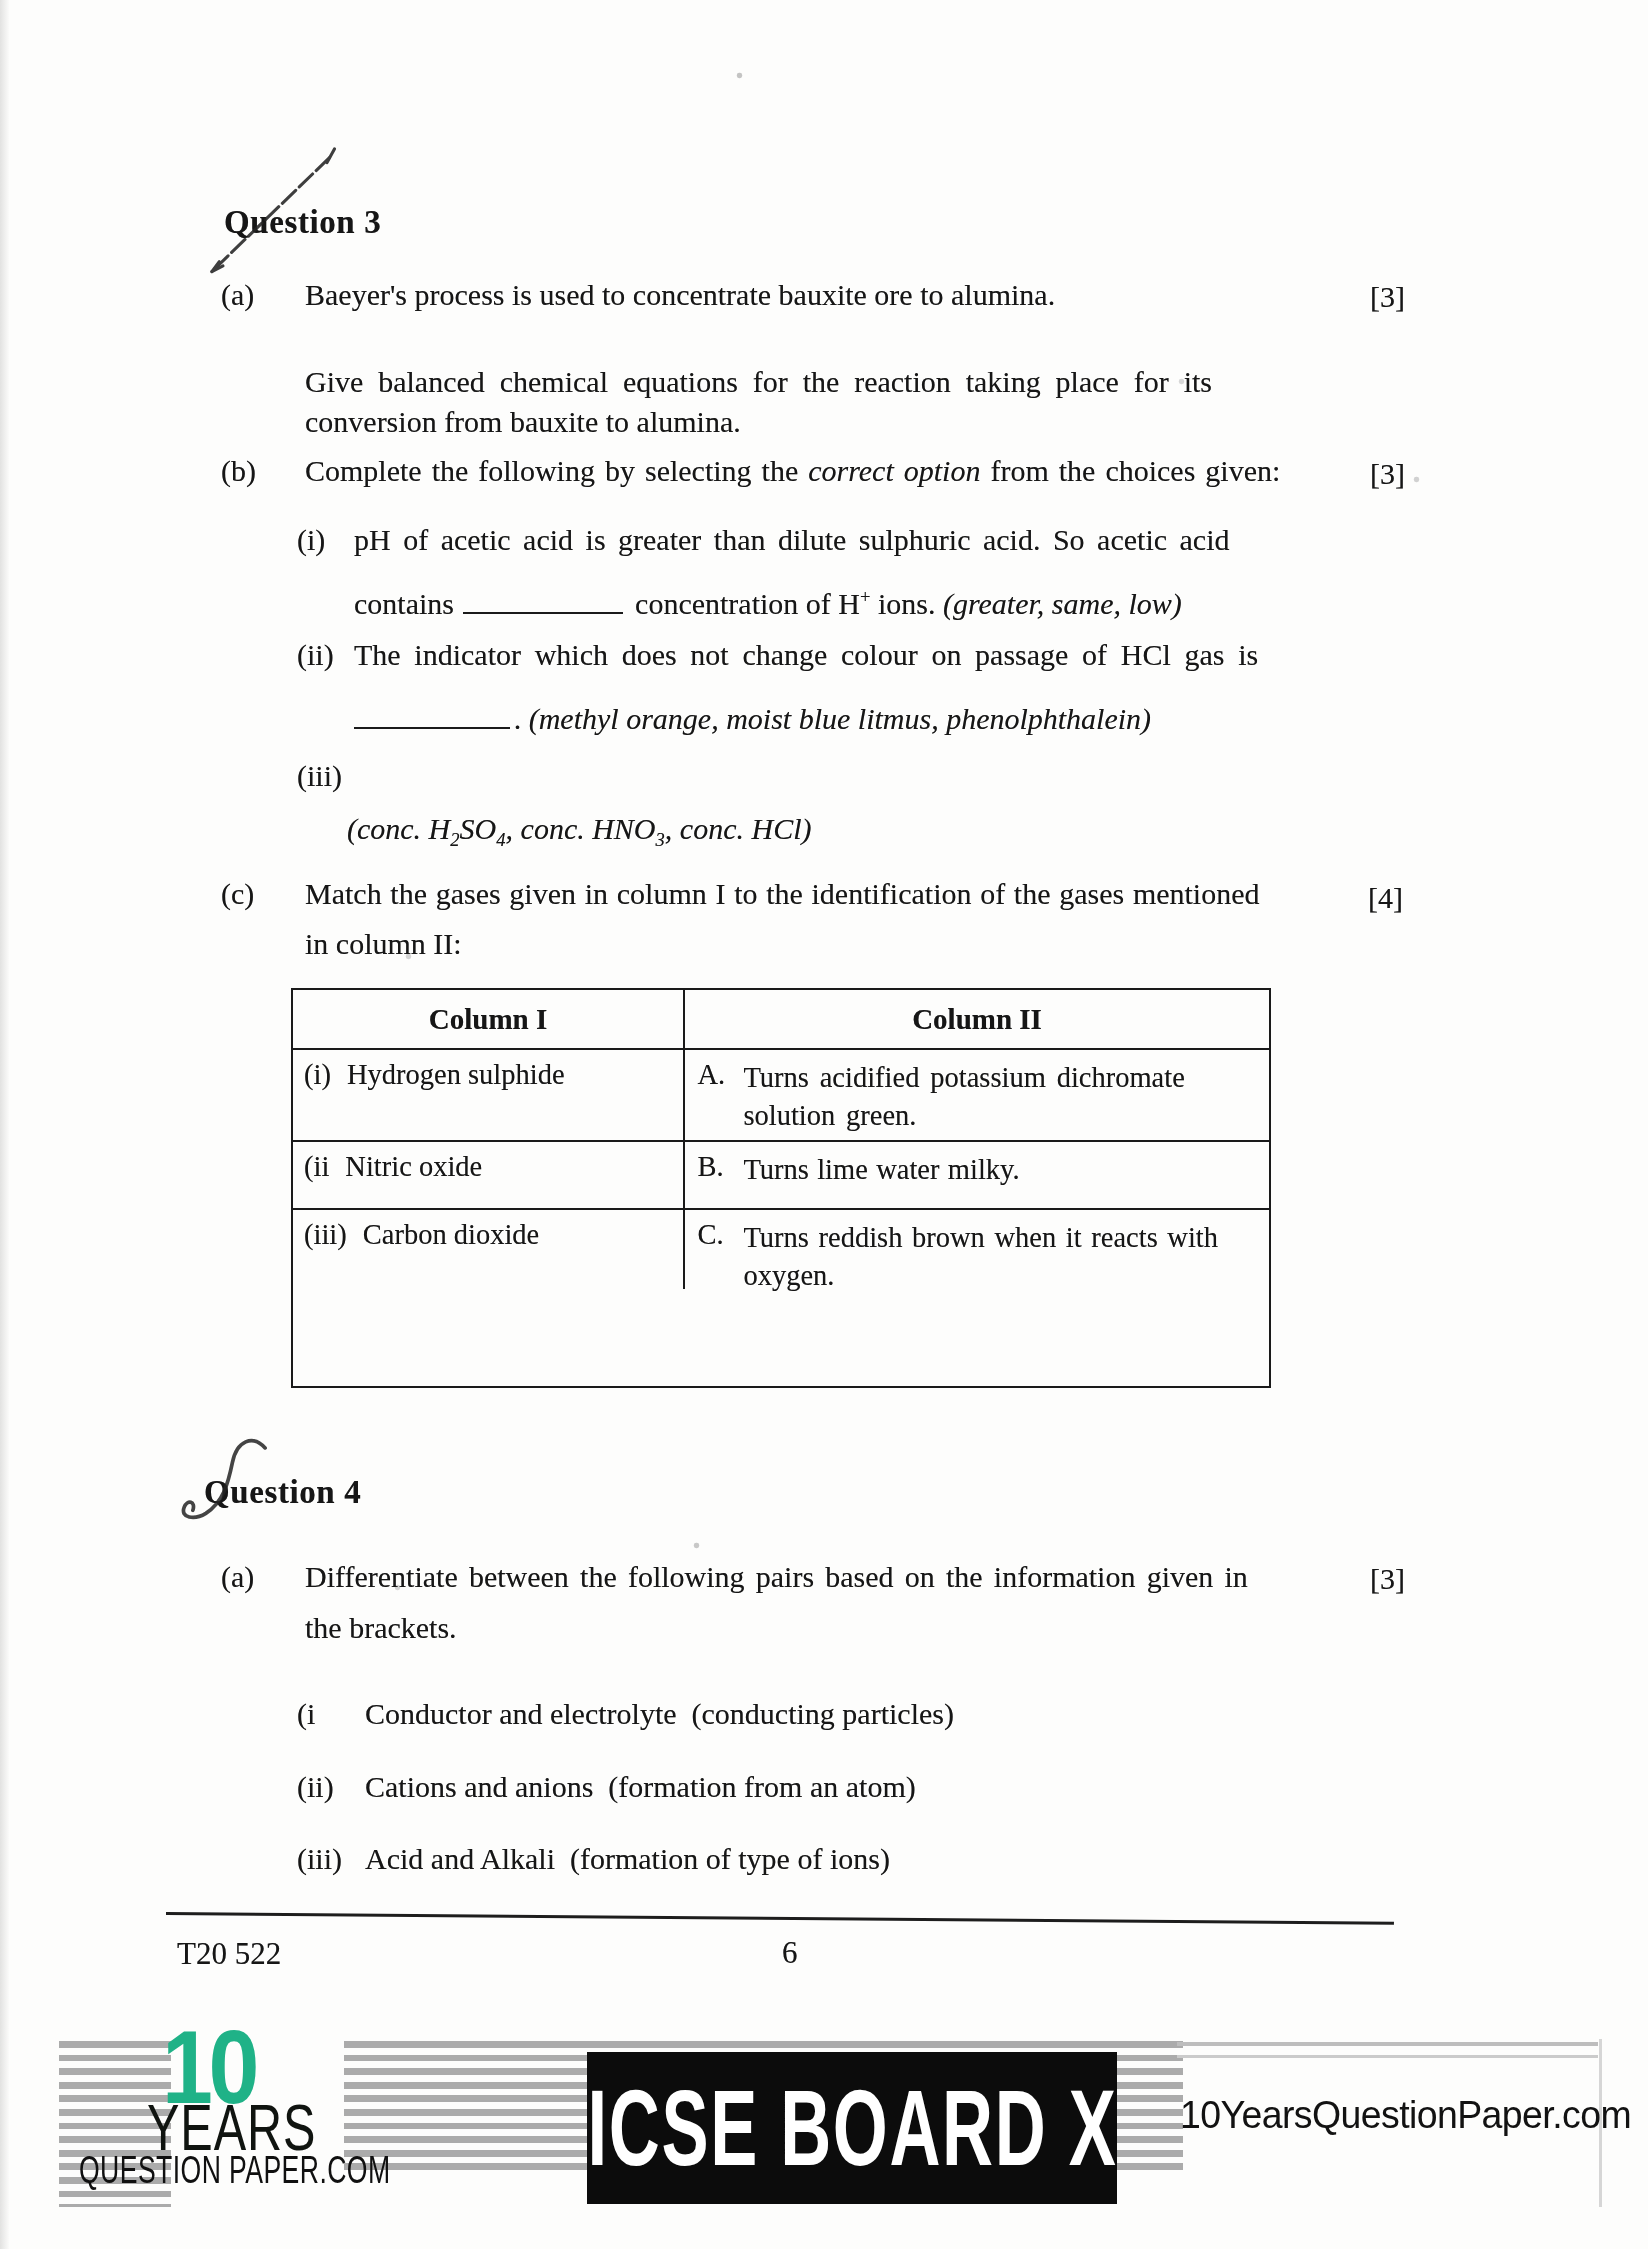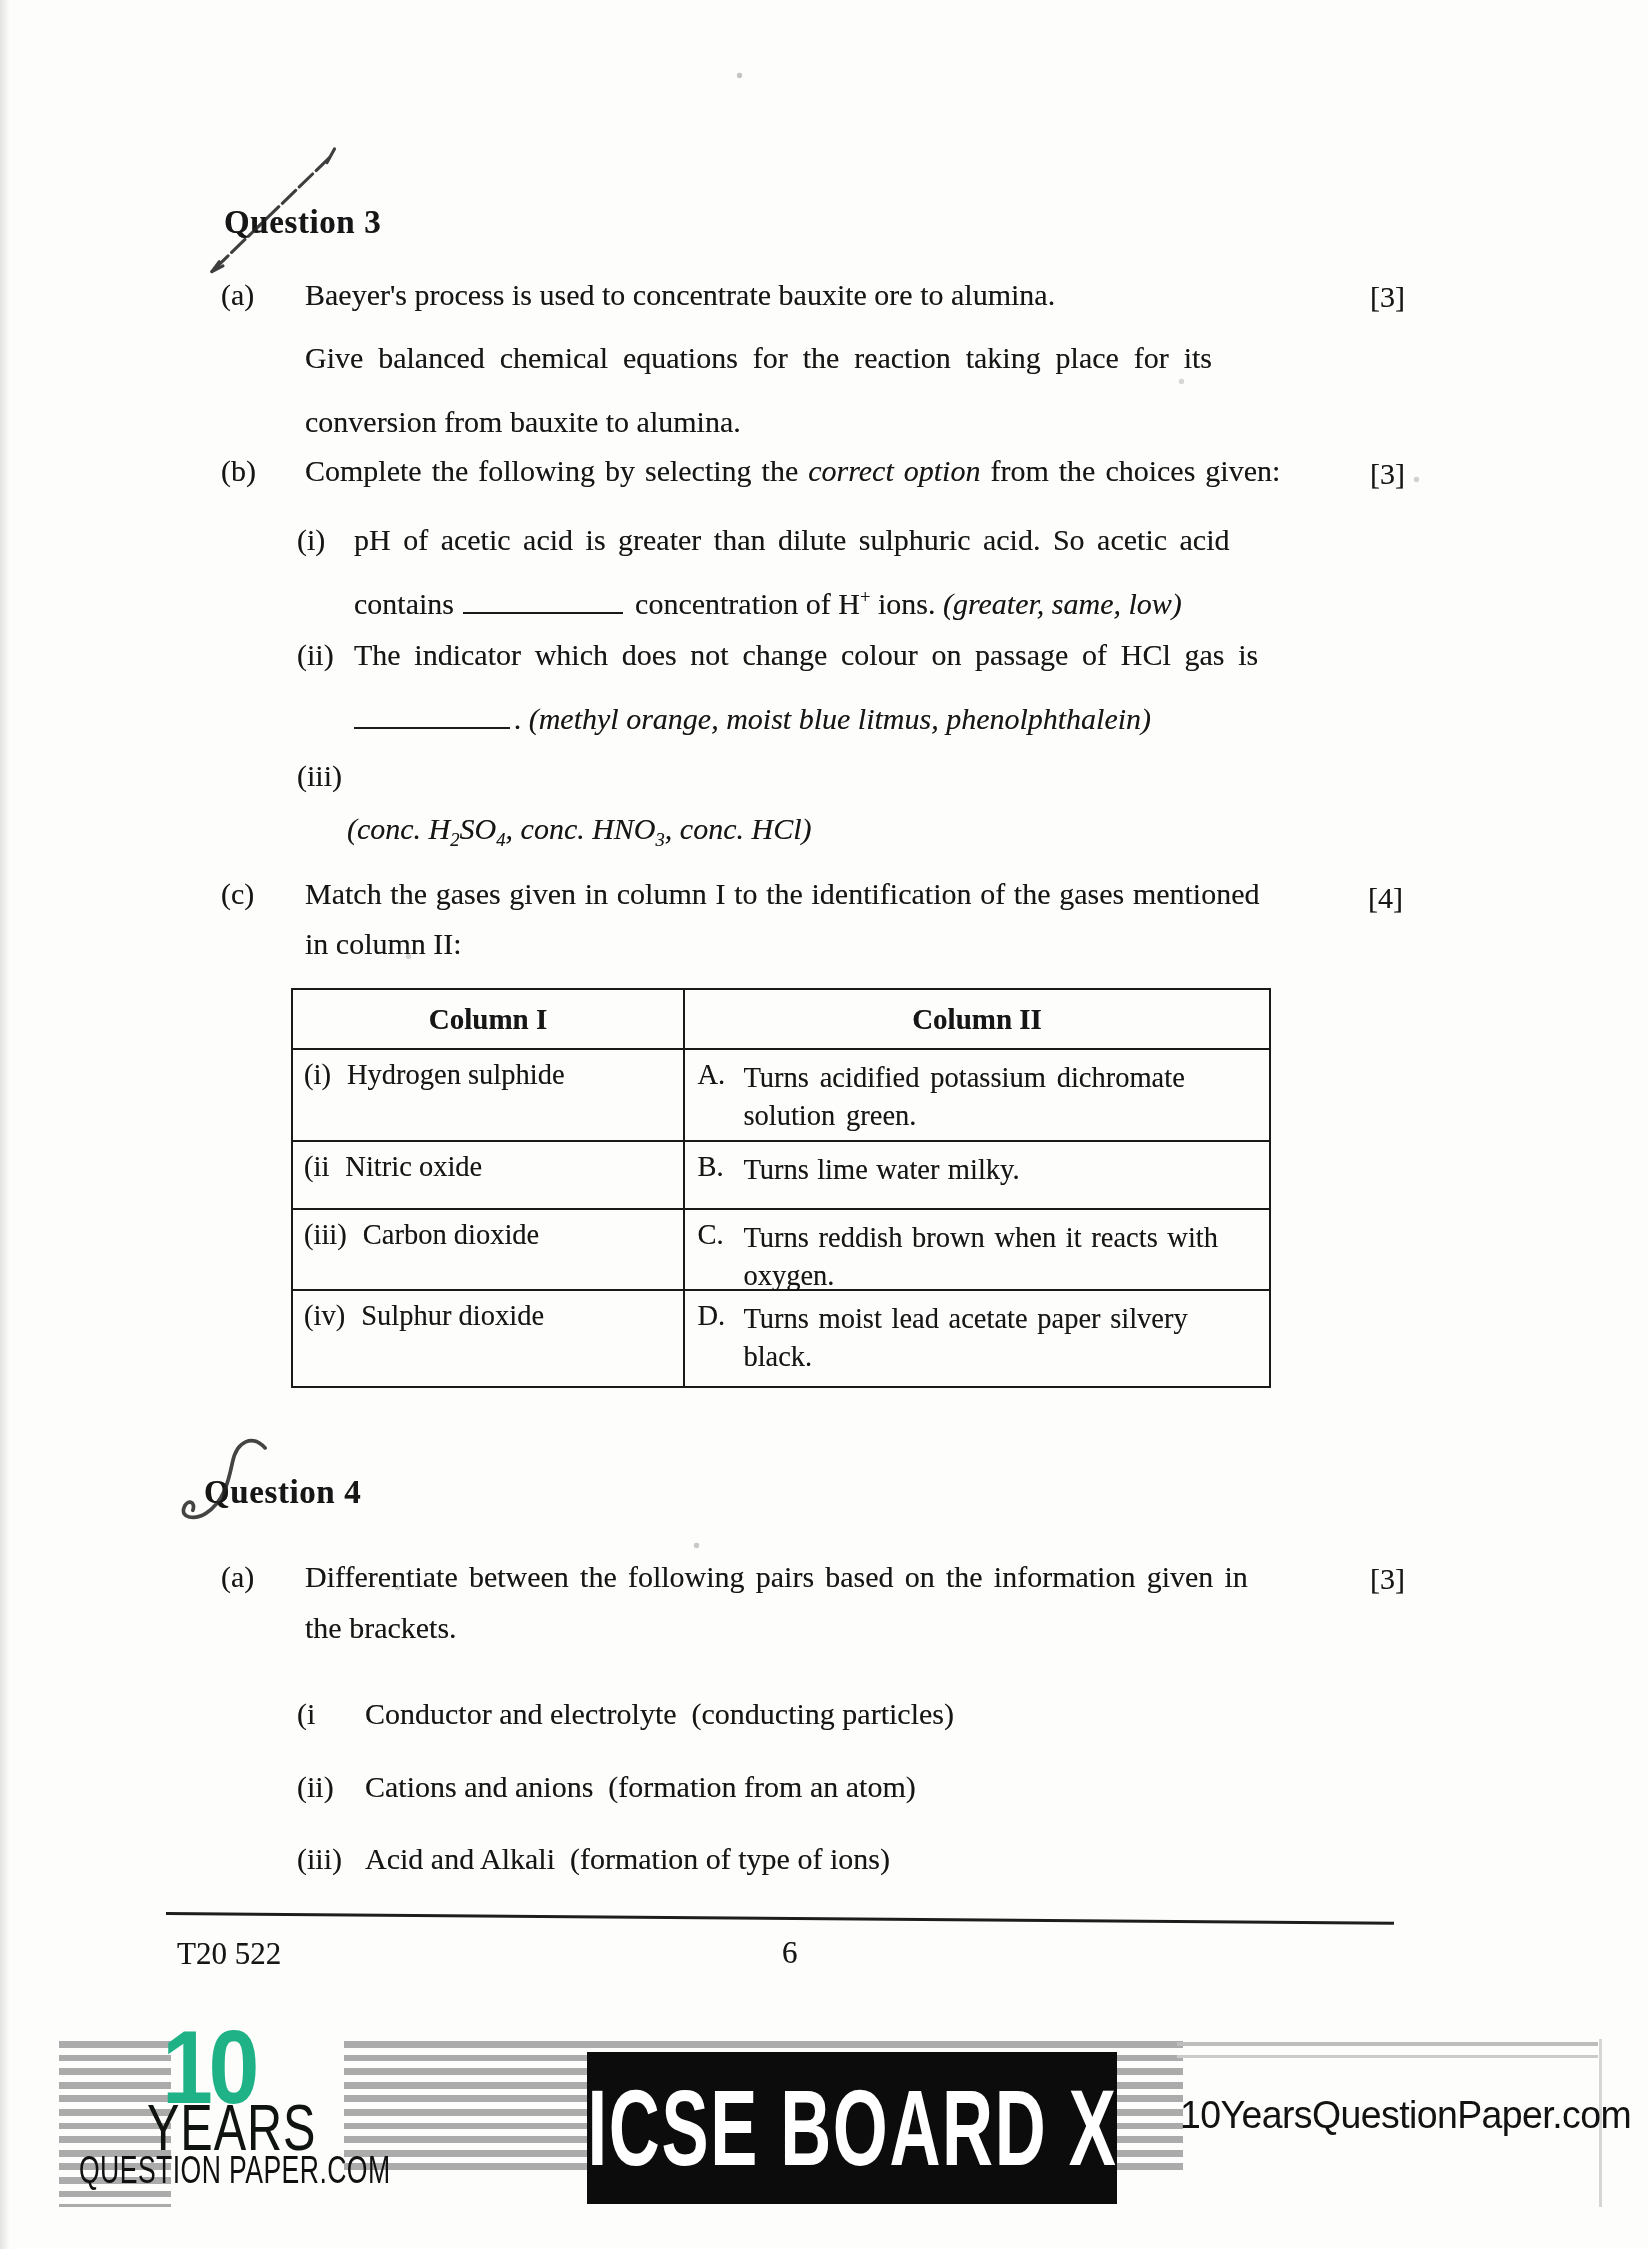--- a/index.html
+++ b/index.html
@@ -13,21 +13,21 @@
   .ink{text-shadow:0 0 0.6px rgba(20,20,20,.45);}
   .bold{font-weight:400;}
   .it{font-style:italic;}
   .marks{font-size:30px;font-weight:400;}
   .heading{font-size:33px;font-weight:700;letter-spacing:0.6px;text-align:center;}
   .blank{display:inline-block;border-bottom:2.5px solid #1b1b1b;height:25px;vertical-align:baseline;}
   sup.p{font-size:18.6px;vertical-align:super;line-height:0;}
   sub.p{font-size:18.6px;vertical-align:sub;line-height:0;}
   
   .ws2{word-spacing:1.2px;} .ws4{word-spacing:2.5px;} .ws6{word-spacing:3.7px;}
-  .ws8{word-spacing:5px;} .ws10{word-spacing:6.2px;} .ws12{word-spacing:7.4px;} .ws18{word-spacing:11px;}
+  .ws8{word-spacing:5px;} .ws10{word-spacing:6.2px;} .ws12{word-spacing:7.4px;margin-top:24px;} .ws18{word-spacing:11px;}
   
   .qtable{left:291px;top:988px;width:976px;height:396px;border:2.5px solid #1a1a1a;font-size:28.5px;}
   .trow{display:flex;box-sizing:border-box;border-top:2.5px solid #1a1a1a;}
   .trow.first{border-top:none;}
   .tcell-l{width:390px;box-sizing:border-box;padding:8.7px 6.2px 0 11px;}
   .tcell-r{flex:1;box-sizing:border-box;border-left:2.5px solid #1a1a1a;padding:8.7px 11px 0 12.4px;display:flex;}
   .thead-row{align-items:center;}
   .thead-cell{display:flex;align-items:center;justify-content:center;font-weight:700;font-size:29px;height:100%;}
   .rowlabel{display:inline-block;margin-right:16px;}
   .letter{width:46px;flex:none;font-size:28.5px;}
@@ -119,28 +119,20 @@
         </div>
     </div>
     <div class="trow" style="height:81px;">
       <div class="tcell-l"><span class="rowlabel">(iii)</span><span>Carbon dioxide</span></div>
       <div class="tcell-r">
           <span class="letter">C.</span>
           <span class="desc ws4">Turns reddish brown when it reacts with
 oxygen.</span>
         </div>
     </div>
-    <div class="trow" style="height:97px;">
-      <div class="tcell-l"><span class="rowlabel">(iv)</span><span>Sulphur dioxide</span></div>
-      <div class="tcell-r">
-          <span class="letter">D.</span>
-          <span class="desc ws4">Turns moist lead acetate paper silvery
-black.</span>
-        </div>
-    </div>
   </div>
 
   <div class="abs heading ink" style="left:204px;top:1474px;">Question 4</div>
   <svg class="abs" style="left:171px;top:1438px;" width="124" height="105" viewBox="0 0 200 170">
     <path d="M 152 16 C 132 -6 106 4 99 40 C 92 74 84 104 56 122 C 38 133 14 130 21 112 C 26 99 40 102 35 117" fill="none" stroke="#232323" stroke-width="6" stroke-linecap="round" opacity="0.85"></path>
   </svg>
 
   <div class="abs txt ink" style="left:221px;top:1560px;">(a)</div>
   <div class="abs txt ink ws6" style="left:305px;top:1560px;">Differentiate between the following pairs based on the information given in</div>
   <div class="abs txt marks ink" style="left:1370px;top:1562px;">[3]</div>

